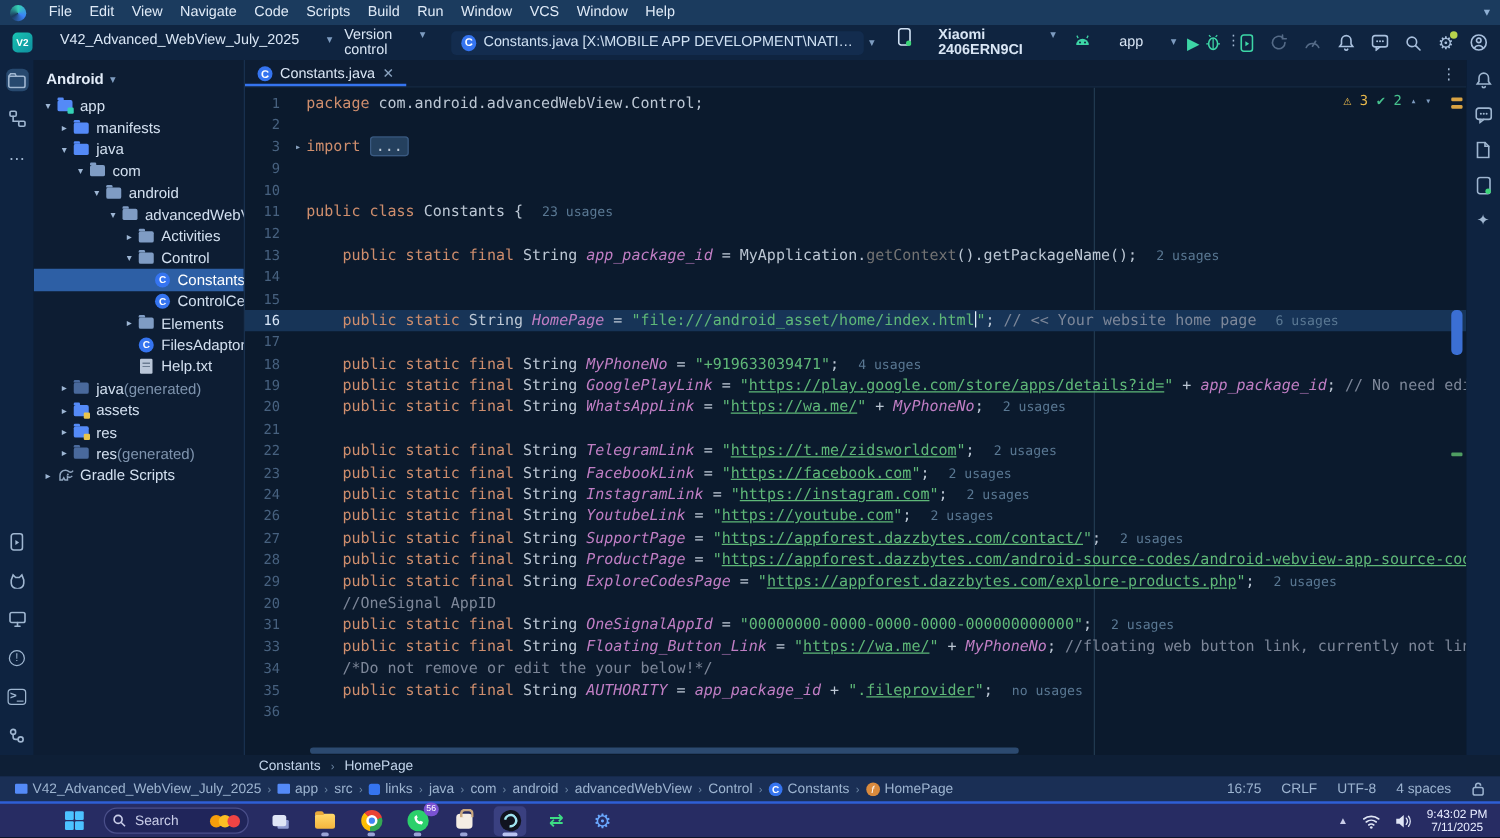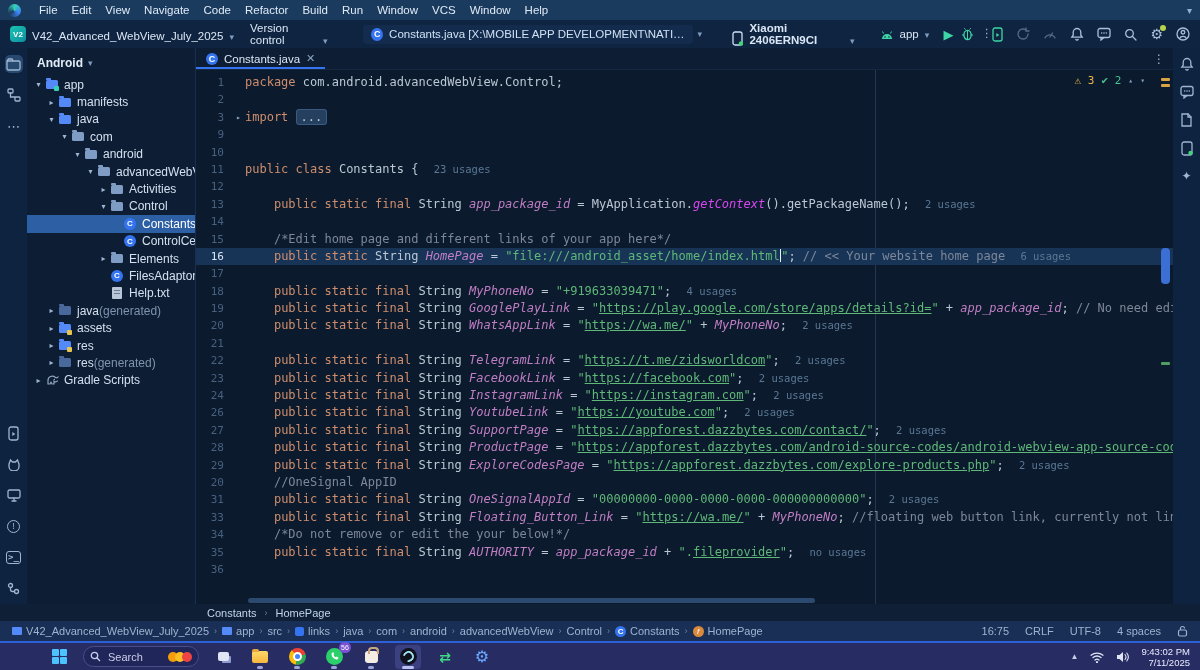--- a/index.html
+++ b/index.html
@@ -8,21 +8,21 @@
     font-family:"Liberation Sans","DejaVu Sans",sans-serif;color:#d5e3f5;-webkit-font-smoothing:antialiased}
 
   
   .menubar{position:absolute;top:0;left:0;right:0;height:20px;background:#1b3b5e;display:flex;align-items:center;padding:0 8px;gap:1px}
   .as-logo{width:13px;height:13px;border-radius:50%;background:conic-gradient(#35d1b5,#3b82f6,#1b3b5e,#35d1b5);margin-right:10px;flex:none}
   .menu-item{font-size:11.5px;color:#dfeaf7;padding:2px 7px;border-radius:3px;cursor:default}
   .menubar-right{margin-left:auto;color:#8fb0d4;font-size:10px}
 
   
   .toolbar{position:absolute;top:20px;left:0;right:0;height:28px;background:#0f2440;display:flex;align-items:center;padding:0 10px;font-size:11.5px}
-  .tb-group{display:flex;align-items:flex-end;gap:6px}
+  .tb-group{display:flex;align-items:flex-start;gap:22px}
   .proj-avatar{width:16px;height:16px;border-radius:4px;background:linear-gradient(135deg,#19c3b2,#0e8f9f);color:#fff;
     font-size:8px;font-weight:bold;display:flex;align-items:center;justify-content:center}
   .chev{color:#7e9cc0;font-size:9px}
   .tb-label{color:#d9e6f5}
   .tb-sep{width:18px}
   .file-pill{display:flex;align-items:center;gap:6px;background:#132c4e;border-radius:4px;padding:3px 8px;max-width:330px}
   .file-pill .txt{white-space:nowrap;overflow:hidden;text-overflow:ellipsis;color:#cfe0f2}
   .ic{display:inline-flex;align-items:center;justify-content:center;flex:none;line-height:1}
   .class-circle{width:13px;height:13px;border-radius:50%;background:#3574f0;color:#fff;font-size:9px;font-weight:bold;
     display:flex;align-items:center;justify-content:center;font-style:normal}
@@ -73,21 +73,21 @@
   .line.cur{background:#173457}
   .ln{width:36px;text-align:right;padding-right:8px;color:#47617f;flex:none;font-size:11px}
   .line.cur .ln{color:#d8e6f8}
   .foldc{width:13px;flex:none;color:#8aa3c0;font-size:8px;text-align:center}
   .lc{flex:1;min-width:0;overflow:hidden}
   .tk-kw{color:#cf8e6d}
   .tk-txt{color:#bcc7d4}
   .tk-str{color:#5fb878}
   .tk-url{color:#5fb878;text-decoration:underline}
   .tk-fld{color:#c07ec4;font-style:italic}
-  .tk-meth{color:#d946ef;font-style:italic}
+  .tk-meth{color:#737373;}
   .tk-cmt{color:#7d8799}
   .tk-cmtU{color:#7d8799;border-bottom:1px solid #4f9e62}
   .tk-hint{color:#5a7893;font-size:10.5px;margin-left:8px}
   .tk-fold{background:#24405e;border:1px solid #3a5a82;border-radius:3px;padding:0 4px;color:#bcc7d4}
   .caret{display:inline-block;width:1.5px;height:13px;background:#e8f1ff;vertical-align:-2px}
   .inspect{position:absolute;top:4px;right:28px;display:flex;align-items:center;gap:7px;font-size:11px;color:#9db4d0;z-index:5}
   .insp-warn{color:#e8b84b}.insp-ok{color:#46c28e}
   .insp-arrow{color:#7e9cc0;font-size:8px}
   .vscroll{position:absolute;right:3px;top:178px;width:9px;height:36px;background:#3b6fd4;border-radius:4px;z-index:6}
   .stripe-mark{position:absolute;right:3px;width:9px;height:3px;border-radius:1px;z-index:4}
@@ -133,39 +133,39 @@
   .badge{position:absolute;top:-3px;right:-4px;min-width:12px;height:11px;border-radius:6px;background:#7a52d1;color:#fff;
     font-size:7px;display:flex;align-items:center;justify-content:center;padding:0 2px;z-index:3}
   .bag-ic{width:13px;height:12px;background:#f4ede4;border-radius:3px;position:relative}
   .bag-ic::before{content:"";position:absolute;top:-4px;left:3px;width:7px;height:5px;border:2px solid #caa87f;border-bottom:none;border-radius:4px 4px 0 0}
   .as-ic{width:17px;height:17px;border-radius:50%;background:#10131f;position:relative}
   .as-ic::after{content:"";position:absolute;inset:3px;border-radius:50%;border:2px solid #9fe3f0;border-left-color:transparent;transform:rotate(-35deg)}
   .mirror-ic{color:#3ddc84;font-size:14px;font-weight:bold}
   .gear-blue{color:#6aa9ff;font-size:16px}
   .tray{margin-left:auto;display:flex;align-items:center;gap:12px;padding-right:10px;color:#dfe5f5}
   .tray-chev{font-size:8px;color:#c9cde8}
-  .clock{font-size:9.5px;line-height:11px;text-align:right;color:#e8ecff}
+  .clock{font-size:9.5px;line-height:11px;text-align:center;color:#e8ecff}
 
   .prob-ic{width:13px;height:13px;border-radius:50%;border:1.3px solid currentColor;font-size:9px;display:flex;align-items:center;justify-content:center}
   .term-ic{font-family:"DejaVu Sans Mono",monospace;font-size:9px;font-weight:bold;border:1.3px solid currentColor;border-radius:3px;width:15px;height:13px;display:flex;align-items:center;justify-content:center}
 </style>
 </head>
 <body>
 
 <div class="screen">
 
   <div class="menubar">
     <span class="as-logo ic"></span>
     <span id="menu-items" style="display: inline-flex;">
         <span class="menu-item">File</span>
         <span class="menu-item">Edit</span>
         <span class="menu-item">View</span>
         <span class="menu-item">Navigate</span>
         <span class="menu-item">Code</span>
-        <span class="menu-item">Refactor</span>
+        <span class="menu-item">Scripts</span>
         <span class="menu-item">Build</span>
         <span class="menu-item">Run</span>
         <span class="menu-item">Window</span>
         <span class="menu-item">VCS</span>
         <span class="menu-item">Window</span>
         <span class="menu-item">Help</span>
       </span>
     <span class="menubar-right">▾</span>
   </div>
 
@@ -496,21 +496,21 @@
         <div id="lines">
             <div class="line"><span class="ln">1</span><span class="foldc"></span><span class="lc"><span class="tk-kw">package </span><span class="tk-txt">com.android.advancedWebView.Control;</span></span></div>
             <div class="line"><span class="ln">2</span><span class="foldc"></span><span class="lc"></span></div>
             <div class="line"><span class="ln">3</span><span class="foldc">▸</span><span class="lc"><span class="tk-kw">import </span><span class="tk-fold">...</span></span></div>
             <div class="line"><span class="ln">9</span><span class="foldc"></span><span class="lc"></span></div>
             <div class="line"><span class="ln">10</span><span class="foldc"></span><span class="lc"></span></div>
             <div class="line"><span class="ln">11</span><span class="foldc"></span><span class="lc"><span class="tk-kw">public class </span><span class="tk-txt">Constants { </span><span class="tk-hint">23 usages</span></span></div>
             <div class="line"><span class="ln">12</span><span class="foldc"></span><span class="lc"></span></div>
             <div class="line"><span class="ln">13</span><span class="foldc"></span><span class="lc"><span class="tk-txt">    </span><span class="tk-kw">public static final </span><span class="tk-txt">String </span><span class="tk-fld">app_package_id</span><span class="tk-txt"> = MyApplication.</span><span class="tk-meth">getContext</span><span class="tk-txt">().getPackageName(); </span><span class="tk-hint">2 usages</span></span></div>
             <div class="line"><span class="ln">14</span><span class="foldc"></span><span class="lc"></span></div>
-            <div class="line"><span class="ln">15</span><span class="foldc"></span><span class="lc"><span class="tk-txt">    </span><span class="tk-cmt">/*Edit home page and different links of your app here*/</span></span></div>
+            <div class="line"><span class="ln">15</span><span class="foldc"></span><span class="lc"><span class="tk-txt">    </span></span></div>
             <div class="line cur"><span class="ln">16</span><span class="foldc"></span><span class="lc"><span class="tk-txt">    </span><span class="tk-kw">public static </span><span class="tk-txt">String </span><span class="tk-fld">HomePage</span><span class="tk-txt"> = </span><span class="tk-str">"file:///android_asset/home/index.html</span><span class="caret"></span><span class="tk-str">"</span><span class="tk-txt">; </span><span class="tk-cmt">// &lt;&lt; Your website home page </span><span class="tk-hint">6 usages</span></span></div>
             <div class="line"><span class="ln">17</span><span class="foldc"></span><span class="lc"></span></div>
             <div class="line"><span class="ln">18</span><span class="foldc"></span><span class="lc"><span class="tk-txt">    </span><span class="tk-kw">public static final </span><span class="tk-txt">String </span><span class="tk-fld">MyPhoneNo</span><span class="tk-txt"> = </span><span class="tk-str">"+919633039471"</span><span class="tk-txt">; </span><span class="tk-hint">4 usages</span></span></div>
             <div class="line"><span class="ln">19</span><span class="foldc"></span><span class="lc"><span class="tk-txt">    </span><span class="tk-kw">public static final </span><span class="tk-txt">String </span><span class="tk-fld">GooglePlayLink</span><span class="tk-txt"> = </span><span class="tk-str">"</span><span class="tk-url">https://play.google.com/store/apps/details?id=</span><span class="tk-str">"</span><span class="tk-txt"> + </span><span class="tk-fld">app_package_id</span><span class="tk-txt">; </span><span class="tk-cmt">// No need edit this </span></span></div>
             <div class="line"><span class="ln">20</span><span class="foldc"></span><span class="lc"><span class="tk-txt">    </span><span class="tk-kw">public static final </span><span class="tk-txt">String </span><span class="tk-fld">WhatsAppLink</span><span class="tk-txt"> = </span><span class="tk-str">"</span><span class="tk-url">https://wa.me/</span><span class="tk-str">"</span><span class="tk-txt"> + </span><span class="tk-fld">MyPhoneNo</span><span class="tk-txt">; </span><span class="tk-hint">2 usages</span></span></div>
             <div class="line"><span class="ln">21</span><span class="foldc"></span><span class="lc"></span></div>
             <div class="line"><span class="ln">22</span><span class="foldc"></span><span class="lc"><span class="tk-txt">    </span><span class="tk-kw">public static final </span><span class="tk-txt">String </span><span class="tk-fld">TelegramLink</span><span class="tk-txt"> = </span><span class="tk-str">"</span><span class="tk-url">https://t.me/zidsworldcom</span><span class="tk-str">"</span><span class="tk-txt">; </span><span class="tk-hint">2 usages</span></span></div>
             <div class="line"><span class="ln">23</span><span class="foldc"></span><span class="lc"><span class="tk-txt">    </span><span class="tk-kw">public static final </span><span class="tk-txt">String </span><span class="tk-fld">FacebookLink</span><span class="tk-txt"> = </span><span class="tk-str">"</span><span class="tk-url">https://facebook.com</span><span class="tk-str">"</span><span class="tk-txt">; </span><span class="tk-hint">2 usages</span></span></div>
             <div class="line"><span class="ln">24</span><span class="foldc"></span><span class="lc"><span class="tk-txt">    </span><span class="tk-kw">public static final </span><span class="tk-txt">String </span><span class="tk-fld">InstagramLink</span><span class="tk-txt"> = </span><span class="tk-str">"</span><span class="tk-url">https://instagram.com</span><span class="tk-str">"</span><span class="tk-txt">; </span><span class="tk-hint">2 usages</span></span></div>
             <div class="line"><span class="ln">26</span><span class="foldc"></span><span class="lc"><span class="tk-txt">    </span><span class="tk-kw">public static final </span><span class="tk-txt">String </span><span class="tk-fld">YoutubeLink</span><span class="tk-txt"> = </span><span class="tk-str">"</span><span class="tk-url">https://youtube.com</span><span class="tk-str">"</span><span class="tk-txt">; </span><span class="tk-hint">2 usages</span></span></div>

